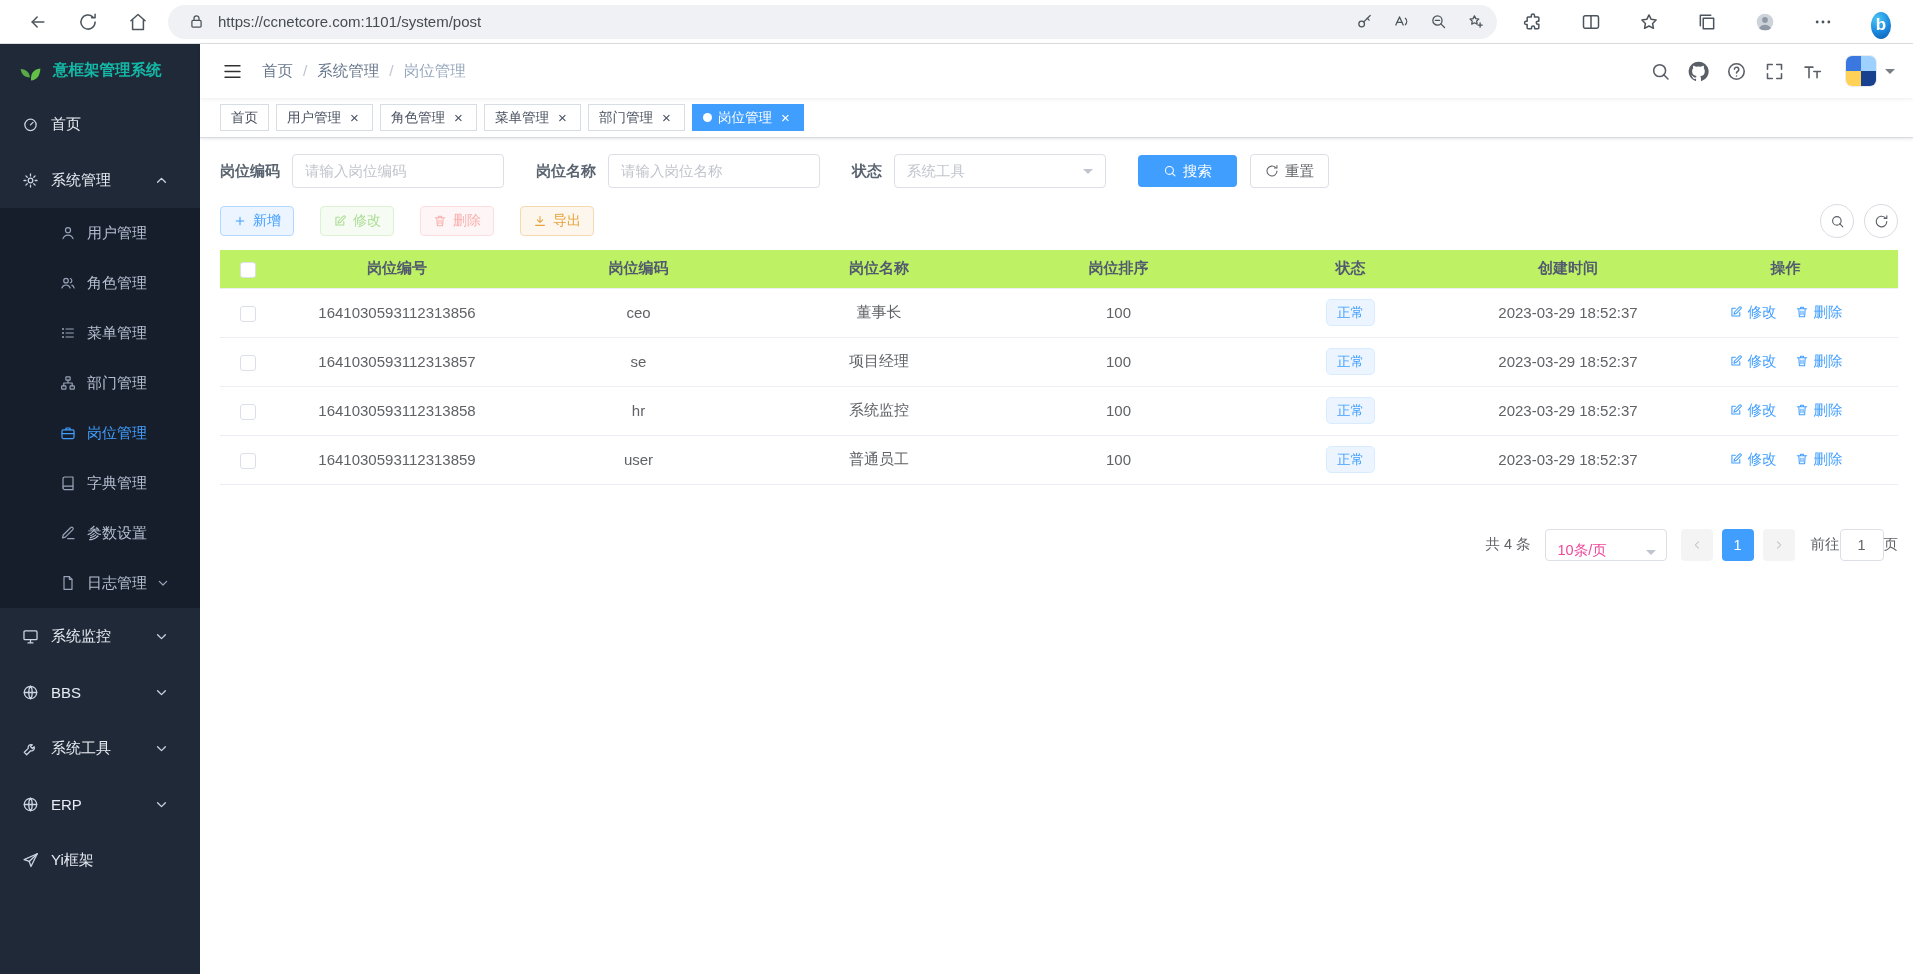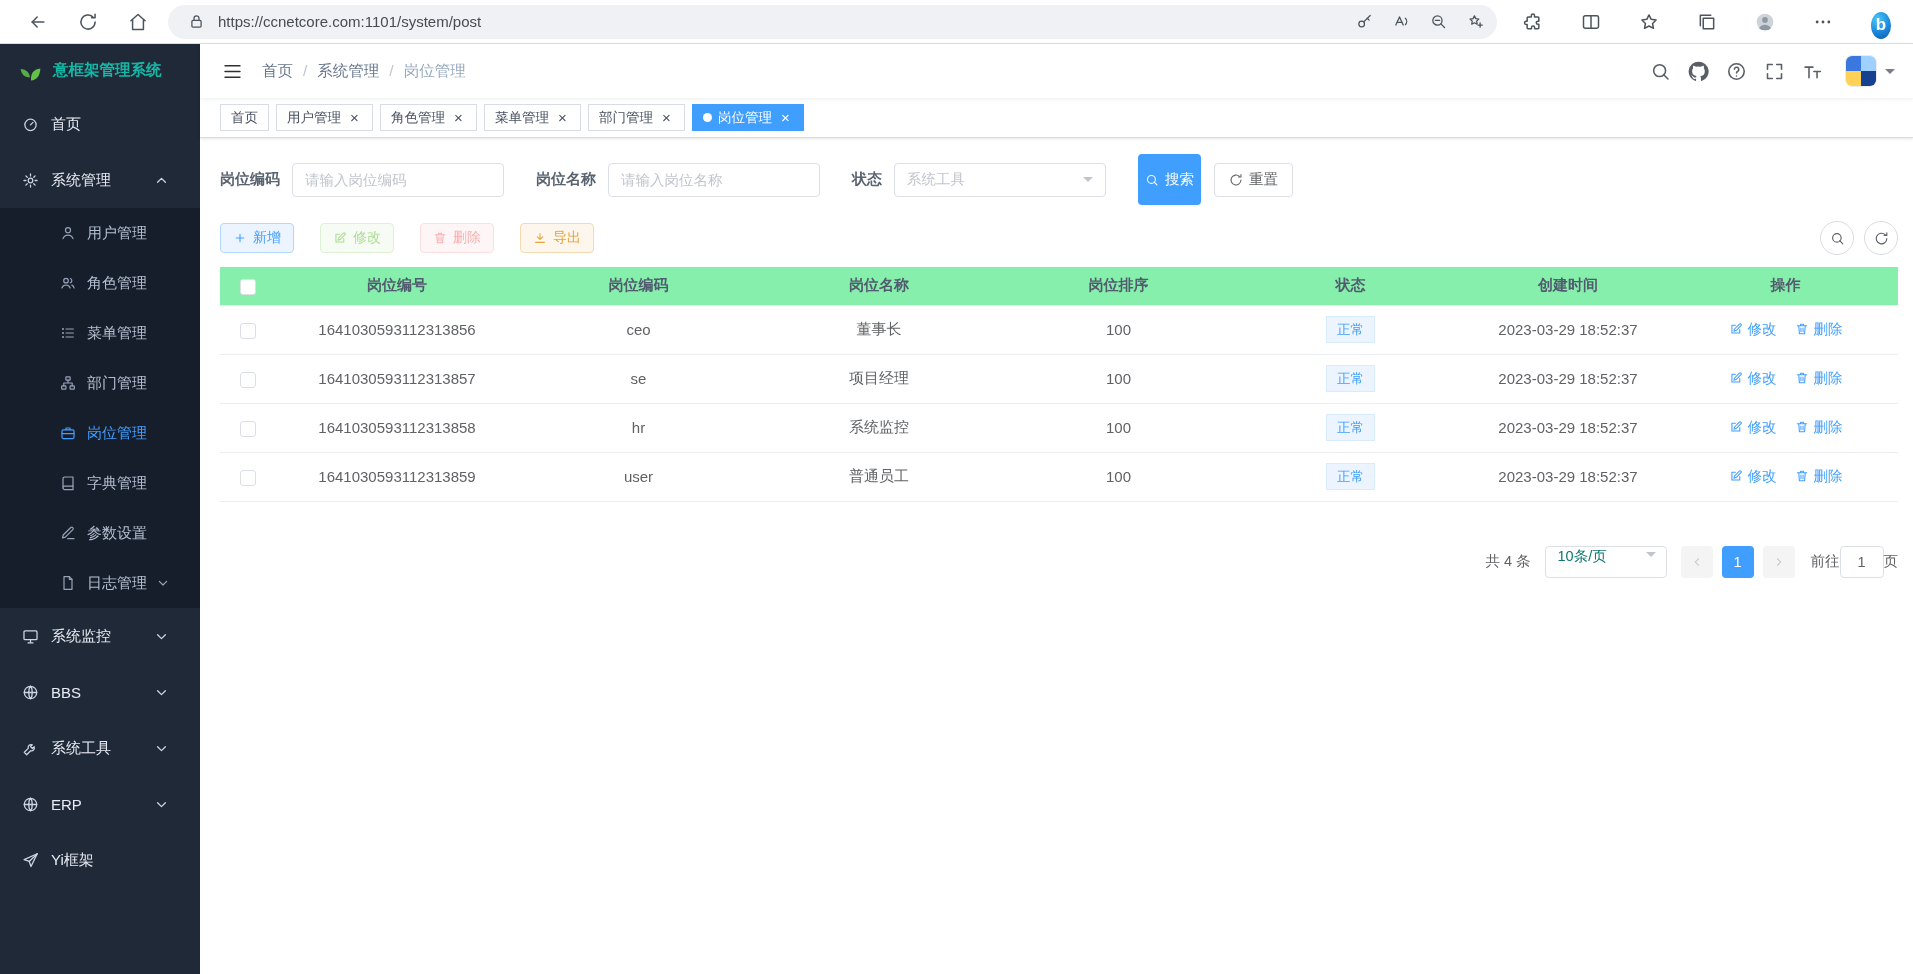--- a/index.html
+++ b/index.html
@@ -72,47 +72,47 @@
   .form-label{font-size:15px;font-weight:700;color:#5a6470;margin-right:12px;white-space:nowrap}
   .el-input{width:212px;height:34px;border:1px solid #dcdfe6;border-radius:4px;display:flex;align-items:center;padding:0 12px;background:#fff;font-size:14.5px;color:#606266}
   .el-input input{border:none;outline:none;width:100%;font:inherit;color:#606266;background:transparent}
   .el-input input::placeholder{color:#c0c4cc}
   .el-select{justify-content:space-between;cursor:pointer}
   .placeholder{color:#c0c4cc}
   .sel-caret{width:0;height:0;border:5px solid transparent;border-top-color:#c0c4cc;margin-top:5px;flex:none}
 
   .btn{display:inline-flex;align-items:center;justify-content:center;border-radius:4px;cursor:pointer;font-size:14.5px;gap:6px;border:1px solid transparent;font-family:inherit;background:#fff}
   .btn .icon{width:14px;height:14px}
-  .btn-primary{background:#409eff;color:#fff;height:51px;padding:0 6px}
+  .btn-primary{background:#409eff;color:#fff;height:32px;padding:0 24px}
   .btn-default{border-color:#dcdfe6;color:#606266;height:34px;padding:0 14px}
   .search-row .btn-primary{margin-left:0}
   .search-row .btn-default{margin-left:13px}
 
   .toolbar{display:flex;align-items:center;margin-bottom:12px}
   .btn-mini{height:30px;padding:0 12px;font-size:14px;margin-right:26px}
   .btn-plain-blue{background:#ecf5ff;border-color:#b3d8ff;color:#409eff}
   .btn-plain-green{background:#f0f9eb;border-color:#c2e7b0;color:#67c23a}
   .btn-plain-red{background:#fef0f0;border-color:#fbc4c4;color:#f56c6c}
   .btn-plain-orange{background:#fdf6ec;border-color:#f5dab1;color:#e6a23c}
   .btn.disabled{opacity:.55;cursor:not-allowed}
   .toolbar-right{margin-left:auto;display:flex;gap:10px}
   .circle-btn{width:34px;height:34px;border-radius:50%;border:1px solid #d9dce1;display:flex;align-items:center;justify-content:center;color:#5a5e66;cursor:pointer;background:#fff}
   .circle-btn .icon{width:15px;height:15px}
 
   .el-table{width:100%;border-collapse:collapse;table-layout:fixed;font-size:15px;color:#606266}
-  .el-table th{background:#86efac;color:#515a6e;font-weight:700;height:38px;border-bottom:1px solid #ebeef5;text-align:center}
+  .el-table th{background:#bef264;color:#515a6e;font-weight:700;height:38px;border-bottom:1px solid #ebeef5;text-align:center}
   .el-table td{height:49px;border-bottom:1px solid #ebeef5;text-align:center}
   .checkbox{display:inline-block;width:16px;height:16px;border:1px solid #dcdfe6;border-radius:3px;background:#fff;vertical-align:middle;cursor:pointer}
-  .status-tag{display:inline-block;background:#ecf5ff;border:1px solid #d9ecff;color:#409eff;font-size:13.5px;height:27px;line-height:25px;padding:0 10px;border-radius:0}
+  .status-tag{display:inline-block;background:#ecf5ff;border:1px solid #d9ecff;color:#409eff;font-size:13.5px;height:27px;line-height:25px;padding:0 10px;border-radius:5px}
   .op-link{color:#409eff;display:inline-flex;align-items:center;gap:5px;margin:0 9px;font-size:14.5px;cursor:pointer;text-decoration:none}
   .op-link .icon{width:14px;height:14px}
 
   .pagination{display:flex;align-items:center;justify-content:flex-end;margin-top:44px;font-size:14.5px;color:#606266}
   .pg-total{margin-right:14px}
-  .pg-size{width:122px;height:32px;border:1px solid #dcdfe6;border-radius:4px;display:flex;align-items:flex-start;justify-content:space-between;padding:0 10px 0 12px;cursor:pointer;color:#0f766e}
+  .pg-size{width:122px;height:32px;border:1px solid #dcdfe6;border-radius:4px;display:flex;align-items:flex-end;justify-content:space-between;padding:0 10px 0 12px;cursor:pointer;color:#ec4899}
   .pg-btn{width:32px;height:32px;border-radius:4px;background:#f4f4f5;display:flex;align-items:center;justify-content:center;color:#c0c4cc;margin-left:14px;cursor:pointer}
   .pg-btn .icon{width:14px;height:14px}
   .pg-page{width:32px;height:32px;border-radius:4px;background:#409eff;color:#fff;display:flex;align-items:center;justify-content:center;margin-left:9px;cursor:pointer}
   .pg-btn.pg-next{margin-left:9px}
   .pg-goto{margin-left:16px;display:flex;align-items:center;}
   .pg-input{width:44px;height:32px;border:1px solid #dcdfe6;border-radius:4px;text-align:center;font:inherit;color:#606266;outline:none}
 </style>
 </head>
 <body>
 

